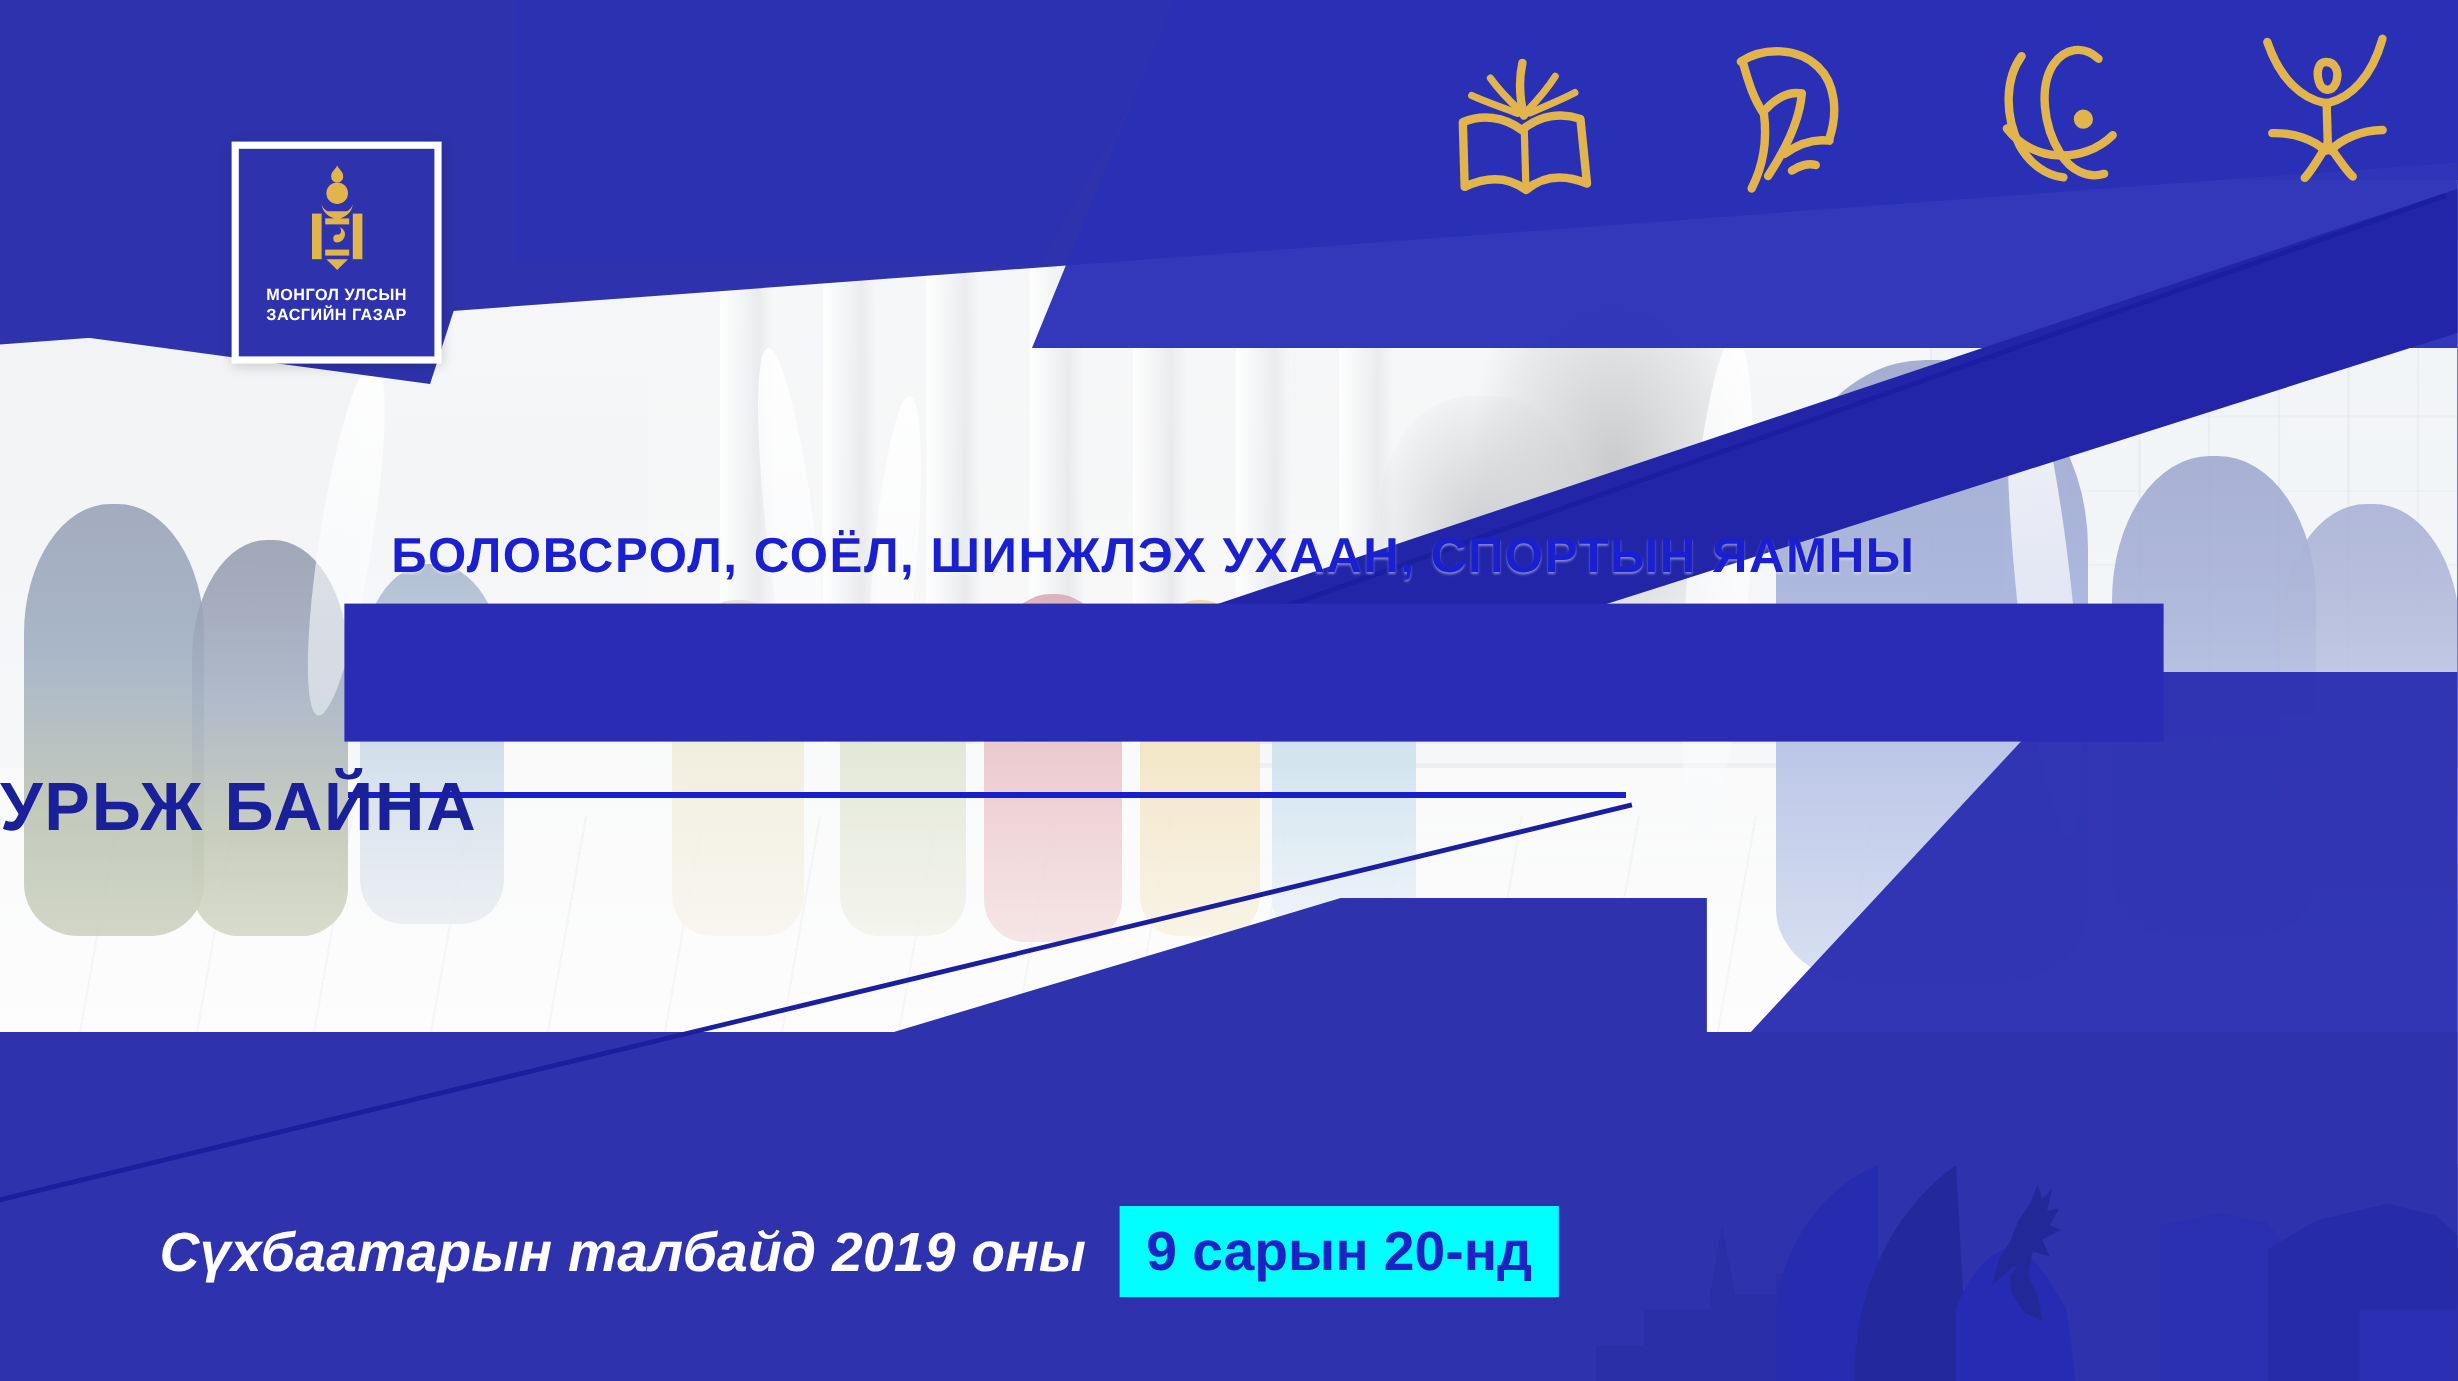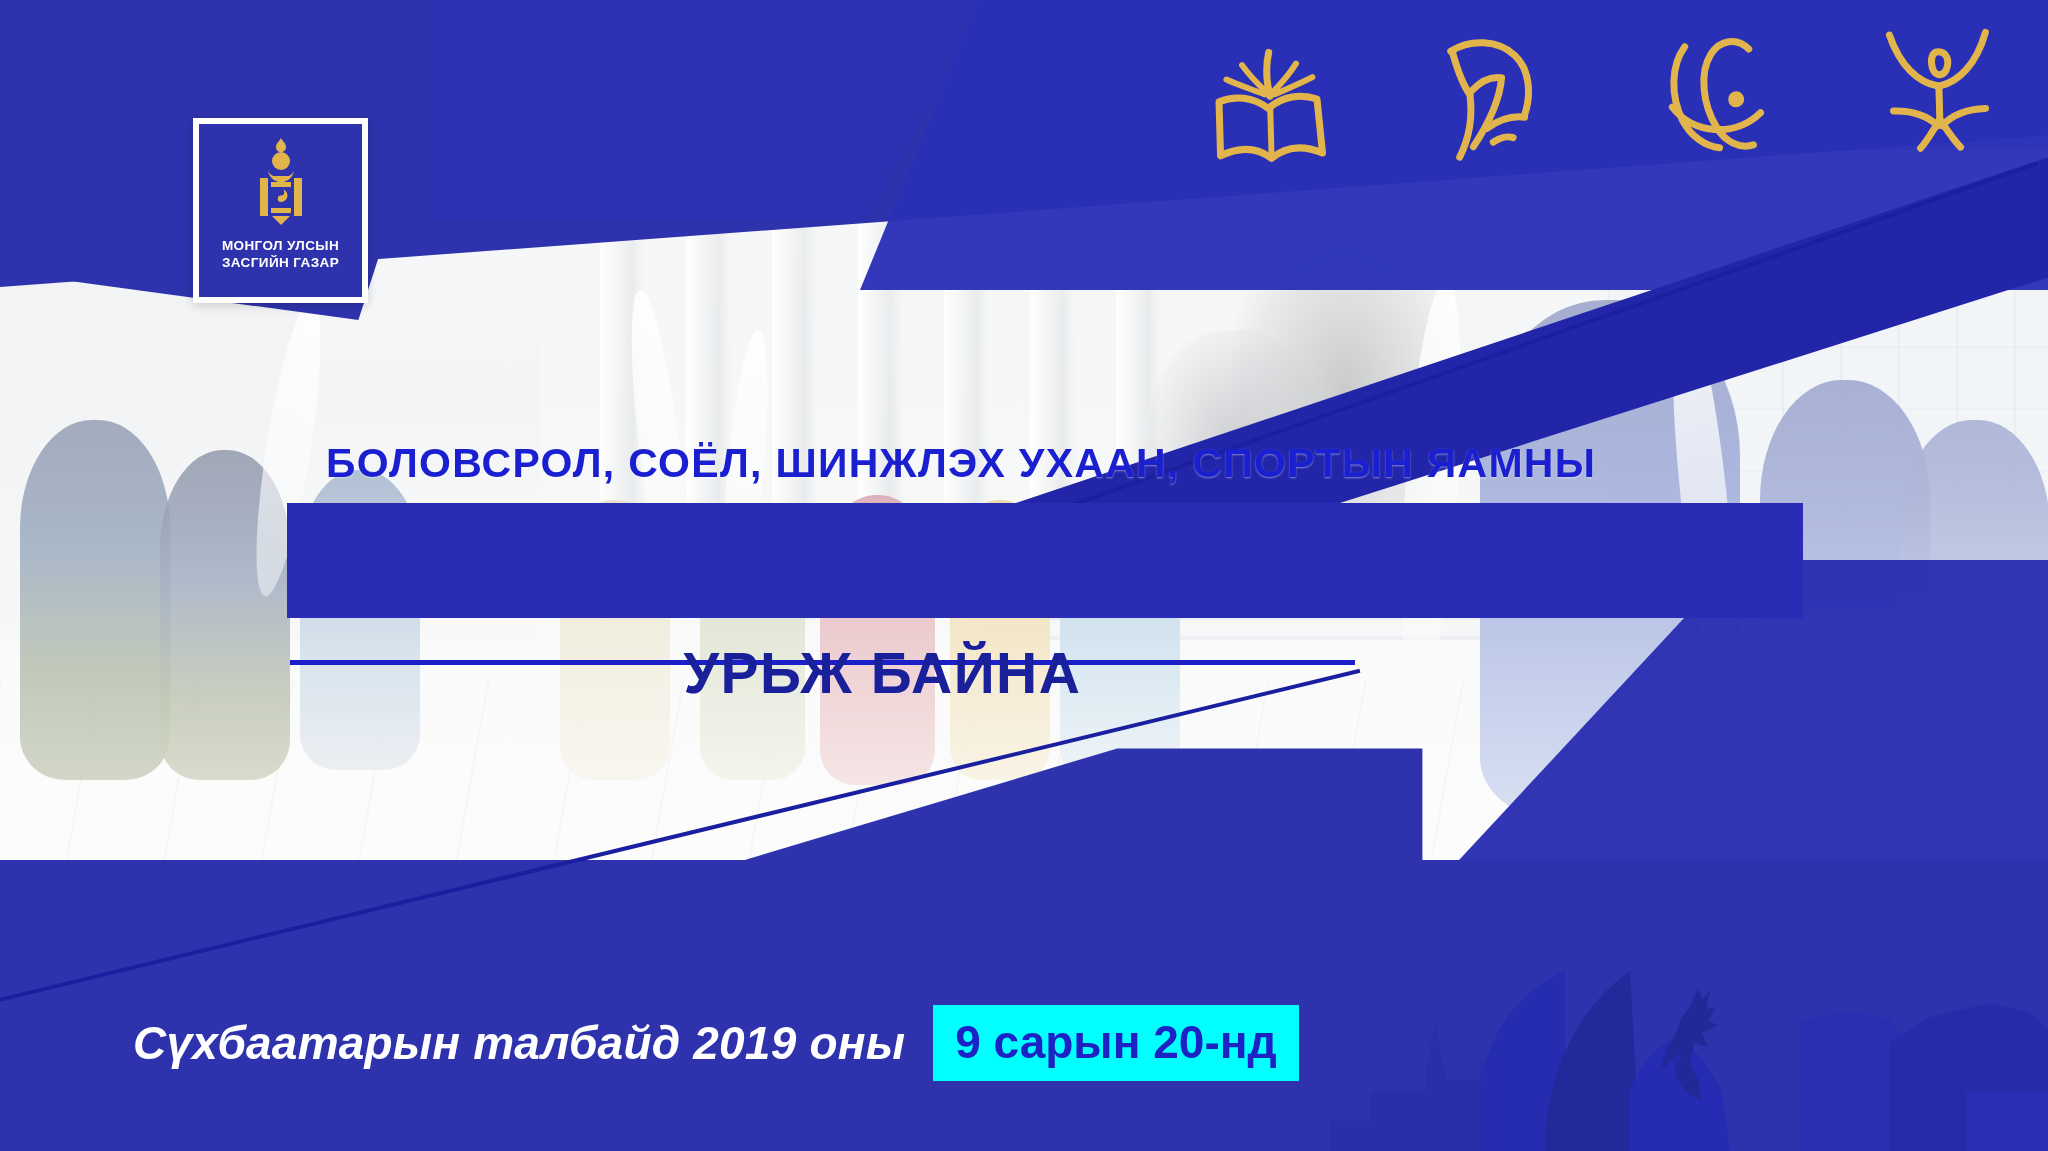--- a/index.html
+++ b/index.html
@@ -235,21 +235,21 @@
   .title-rule {
     position: absolute;
     left: 290px; top: 660px;
     width: 1065px; height: 5px;
     background: #1a1fc8;
   }
   .subtitle {
     position: absolute;
     left: 0; top: 640px;
     width: 1765px;
-    text-align: center;
+    text-align: left;
     color: #1a2099;
     font-size: 57px;
     font-weight: bold;
     letter-spacing: 1.5px;
     white-space: nowrap;
   }
 
   
   .footer {
     position: absolute;

